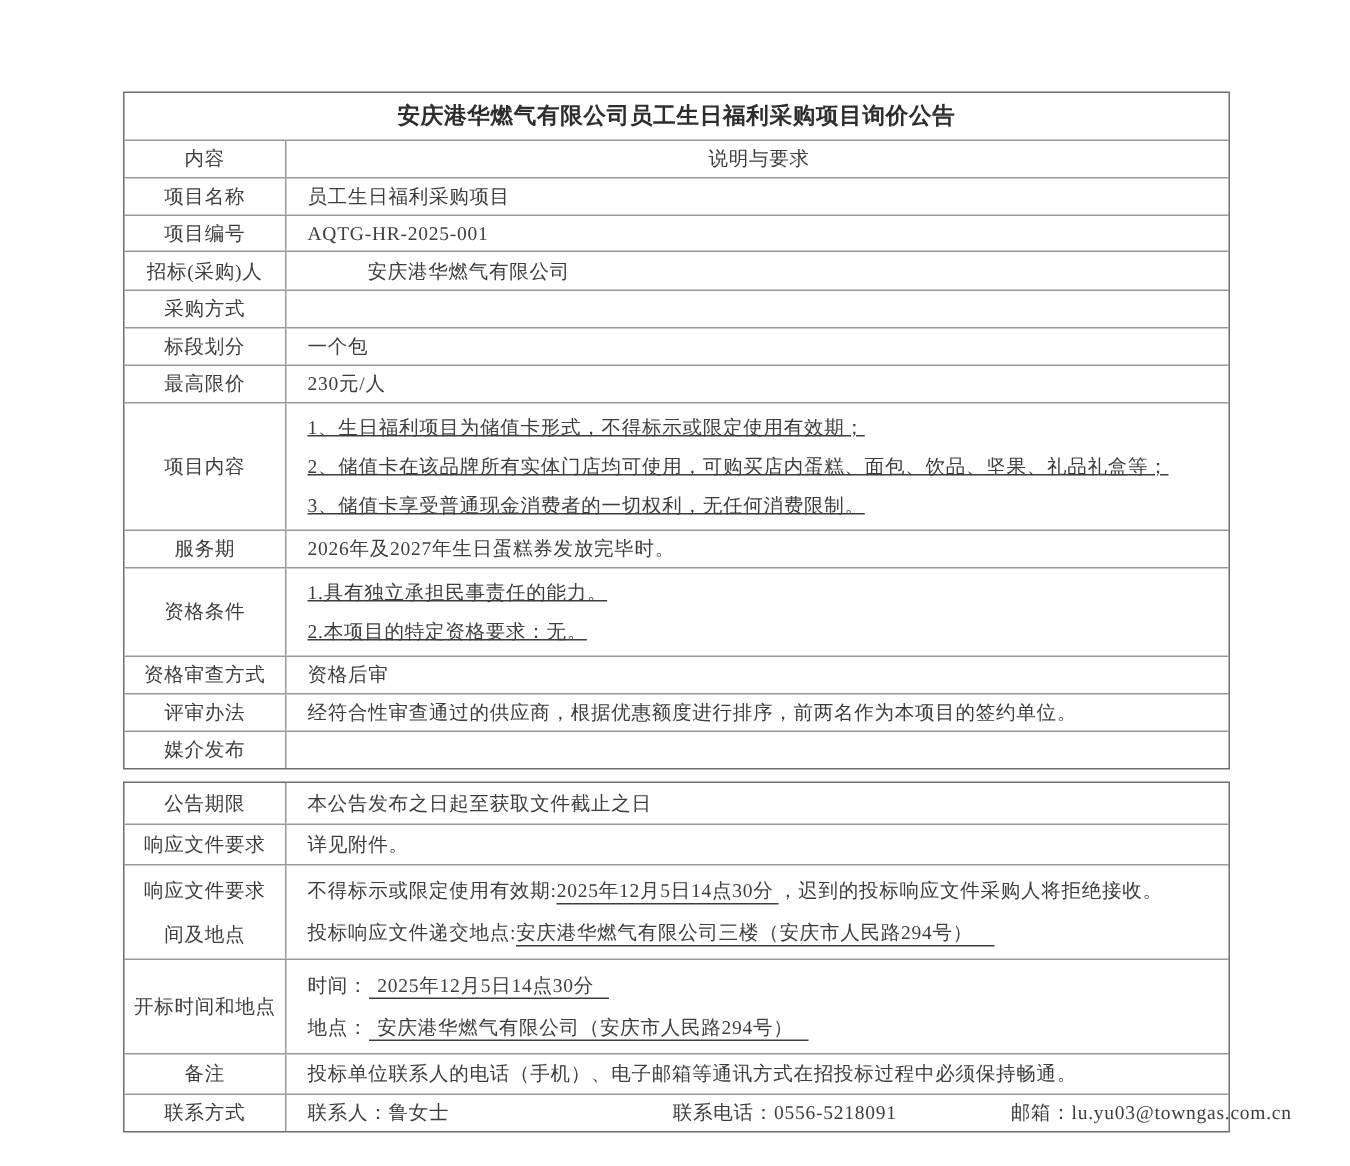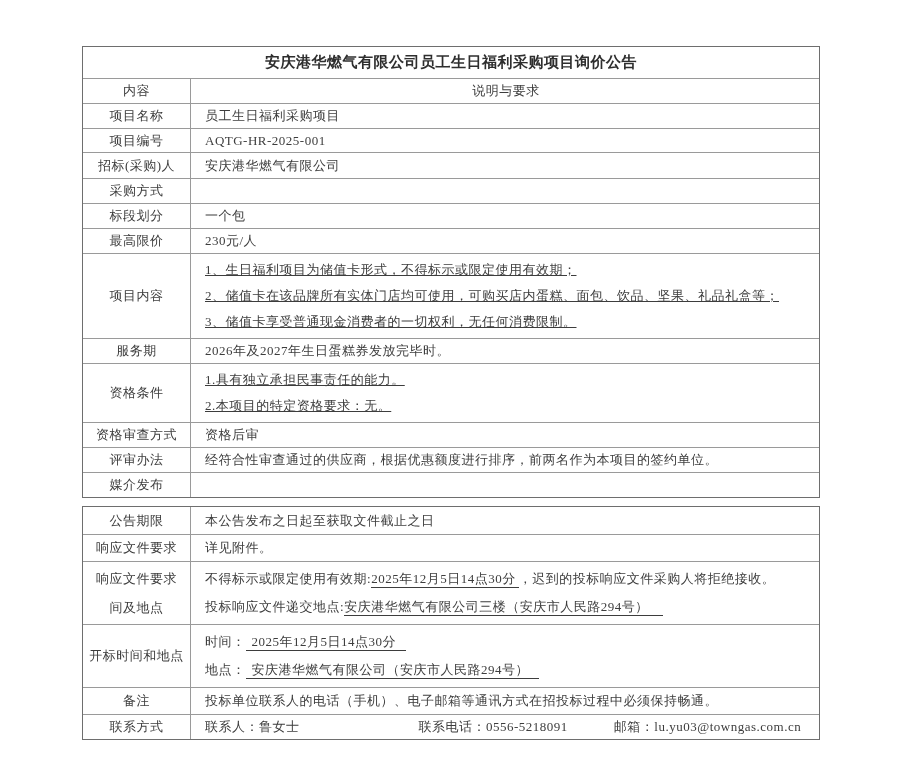--- a/index.html
+++ b/index.html
@@ -3,21 +3,21 @@
 <meta charset="utf-8">
 <style>
   * { margin: 0; padding: 0; box-sizing: border-box; }
   html, body { background: #ffffff; }
   body {
     width: 900px; height: 777px; position: relative; overflow: hidden;
     font-family: "Liberation Serif", "DejaVu Serif", serif;
     color: #3d3d3d;
     letter-spacing: 0.5px;
   }
-  .page { position: absolute; left: 82px; top: 46px; width: 738px; }
+  .page { position: absolute; left: 82px; top: 61px; width: 738px; }
 
   .tbl { width: 100%; border: 1px solid #6e6e6e; background: #fff; }
   .tbl + .tbl { margin-top: 8px; }
 
   .row { display: flex; align-items: stretch; border-top: 1px solid #9a9a9a; }
   .row:first-child { border-top: none; }
 
   .cell-l {
     width: 108px; flex: 0 0 108px;
     border-right: 1px solid #9a9a9a;
@@ -29,33 +29,33 @@
     font-size: 13px; padding: 3px 12px 3px 14px;
   }
   .cell-r.centered { align-items: center; text-align: center; }
 
   .row-title {
     min-height: 31px; display: flex; align-items: center; justify-content: center;
     font-size: 15px; font-weight: bold; color: #2e2e2e; text-align: center;
   }
 
   .h24 { min-height: 23px; } .h25 { min-height: 24px; } .h26 { min-height: 25px; }
-  .h27 { min-height: 26px; } .h28 { min-height: 27px; }
+  .h27 { min-height: 26px; gap: 40px; } .h28 { min-height: 27px; }
   .h50 { min-height: 49px; } .h52 { min-height: 50px; }
   .h62 { min-height: 60px; } .h80 { min-height: 79px; }
 
   .mline { line-height: 26px; text-decoration: underline; }
   .mline2 { line-height: 28px; }
   .lbl-line { line-height: 29px; }
 
   .u { border-bottom: 1px solid #3d3d3d; padding: 0 10px 1px 6px; }
   .u-tight { border-bottom: 1px solid #3d3d3d; padding: 0 3px 1px 0; }
   .u-ext { border-bottom: 1px solid #3d3d3d; padding: 0 14px 1px 0; }
 
-  .contact-line { display: flex; align-items: center; white-space: nowrap; }
+  .contact-line { display: flex; align-items: center; white-space: nowrap; gap: 30px; }
   .contact-line .seg1 { margin-right: 100px; }
   .contact-line .seg2 { margin-right: 46px; margin-left: 19px; }
 </style>
 </head>
 <body>
 
 <div class="page">
 
   <div class="tbl">
 

